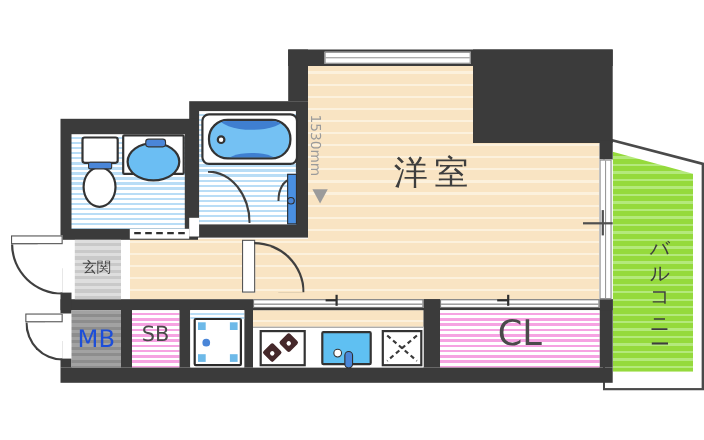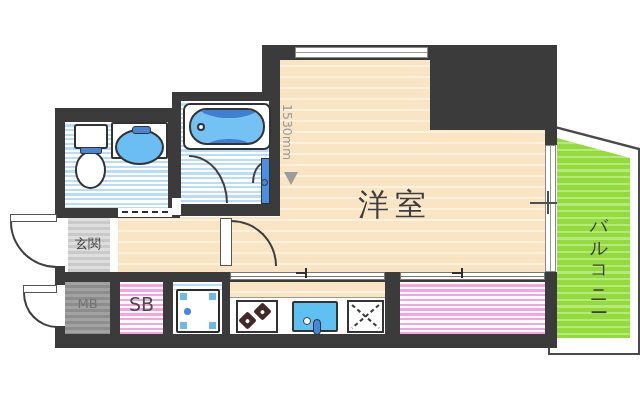--- a/index.html
+++ b/index.html
@@ -64,21 +64,21 @@
   <div class="abs wall" style="left:55px;top:326px;width:10px;height:8px;"></div>
   <div class="abs wall" style="left:110px;top:280px;width:10px;height:54px;"></div>
   <div class="abs wall" style="left:163px;top:280px;width:10px;height:54px;"></div>
   <div class="abs wall" style="left:222px;top:280px;width:8px;height:54px;"></div>
   <div class="abs wall" style="left:385px;top:272px;width:15px;height:62px;"></div>
 
   <div class="abs genkanf" style="left:68px;top:218px;width:42px;height:54px;"></div>
   <div class="abs lbl" style="left:66px;top:237px;width:44px;font-size:13px;color:#3f3f3f;">玄関</div>
 
   <div class="abs mbf" style="left:65px;top:282px;width:45px;height:52px;"></div>
-  <div class="abs lbl" style="left:65px;top:297px;width:45px;font-size:13px;color:#737373;">MB</div>
+  <div class="abs lbl" style="left:65px;top:297px;width:45px;font-size:22px;color:#1d4ed8;">MB</div>
 
   <div class="abs pinkf" style="left:120px;top:282px;width:43px;height:52px;"></div>
   <div class="abs lbl" style="left:120px;top:295px;width:43px;font-size:19px;color:#4a4a4a;">SB</div>
 
   <div class="abs" style="left:173px;top:282px;width:49px;height:52px;background:#fff;"></div>
   <div class="abs washbandf" style="left:173px;top:282px;width:49px;height:8px;"></div>
   <div class="abs" style="left:176px;top:289px;width:44px;height:44px;background:#fff;border:2.5px solid #2b2b2b;border-radius:2px;">
     <div class="abs" style="left:2px;top:2px;width:7px;height:7px;background:#6db9e8;"></div>
     <div class="abs" style="right:2px;top:2px;width:7px;height:7px;background:#6db9e8;"></div>
     <div class="abs" style="left:2px;bottom:2px;width:7px;height:7px;background:#6db9e8;"></div>
@@ -100,20 +100,21 @@
     <div class="abs" style="left:19px;top:16px;width:8px;height:16px;background:#4a86d8;border:1px solid #2f2f2f;border-radius:4px;"></div>
   </div>
   <div class="abs" style="left:347px;top:300px;width:37px;height:33px;background:#fff;border:2px solid #333;">
     <svg width="33" height="29" style="position:absolute;left:0;top:0;">
       <line x1="3" y1="3" x2="30" y2="26" stroke="#3a3a3a" stroke-width="2" stroke-dasharray="4 3"></line>
       <line x1="30" y1="3" x2="3" y2="26" stroke="#3a3a3a" stroke-width="2" stroke-dasharray="4 3"></line>
     </svg>
   </div>
 
   <div class="abs pinkf" style="left:400px;top:282px;width:145px;height:52px;"></div>
+  <div class="abs lbl" style="left:400px;top:287px;width:145px;font-size:32px;color:#4a4a4a;">CL</div>
 
   <div class="abs winh" style="left:295px;top:47px;width:133px;height:11px;"></div>
   <div class="abs winv" style="left:545px;top:145px;width:11px;height:127px;"></div>
   <div class="abs mark" style="left:530px;top:202px;width:27px;height:2px;background:#4f4f4f;"></div>
   <div class="abs mark" style="left:547px;top:191px;width:2px;height:23px;background:#4f4f4f;"></div>
 
   <div class="abs slide" style="left:230px;top:272px;width:155px;height:8px;"></div>
   <div class="abs mark" style="left:305px;top:268px;width:2px;height:10px;"></div>
   <div class="abs mark" style="left:296px;top:272px;width:10px;height:2px;"></div>
   <div class="abs slide" style="left:400px;top:272px;width:145px;height:8px;"></div>
@@ -152,18 +153,18 @@
     <div class="abs" style="left:1px;top:1px;width:34px;height:25px;background:#fff;border:2px solid #333;border-radius:3px;"></div>
     <div class="abs" style="left:7px;top:24px;width:22px;height:7px;background:#4a86d8;border:1px solid #333;border-radius:2px;"></div>
   </div>
 
   <div class="abs" style="left:111px;top:122px;width:57px;height:46px;">
     <div class="abs" style="left:0;top:0;width:57px;height:37px;background:#fff;border:2px solid #333;border-radius:2px;"></div>
     <div class="abs" style="left:4px;top:7px;width:49px;height:36px;background:#6bbef3;border:2px solid #333;border-radius:50%;"></div>
     <div class="abs" style="left:21px;top:4px;width:19px;height:8px;background:#4a86d8;border:1px solid #333;border-radius:3px;"></div>
   </div>
 
-  <div class="abs lbl" style="left:330px;top:141px;width:130px;font-size:31px;letter-spacing:6px;margin-top:47px;">洋室</div>
+  <div class="abs lbl" style="left:330px;top:141px;width:130px;font-size:31px;letter-spacing:6px;">洋室</div>
 
   <div class="abs" style="left:277px;top:104px;width:18px;height:72px;writing-mode:vertical-rl;font-size:12.5px;color:#9b9b9b;">1530mm</div>
   <div class="abs" style="left:284px;top:172px;width:0;height:0;border-left:7px solid transparent;border-right:7px solid transparent;border-top:13px solid #9b9b9b;"></div>
 
 </div>
 
 </body></html>

